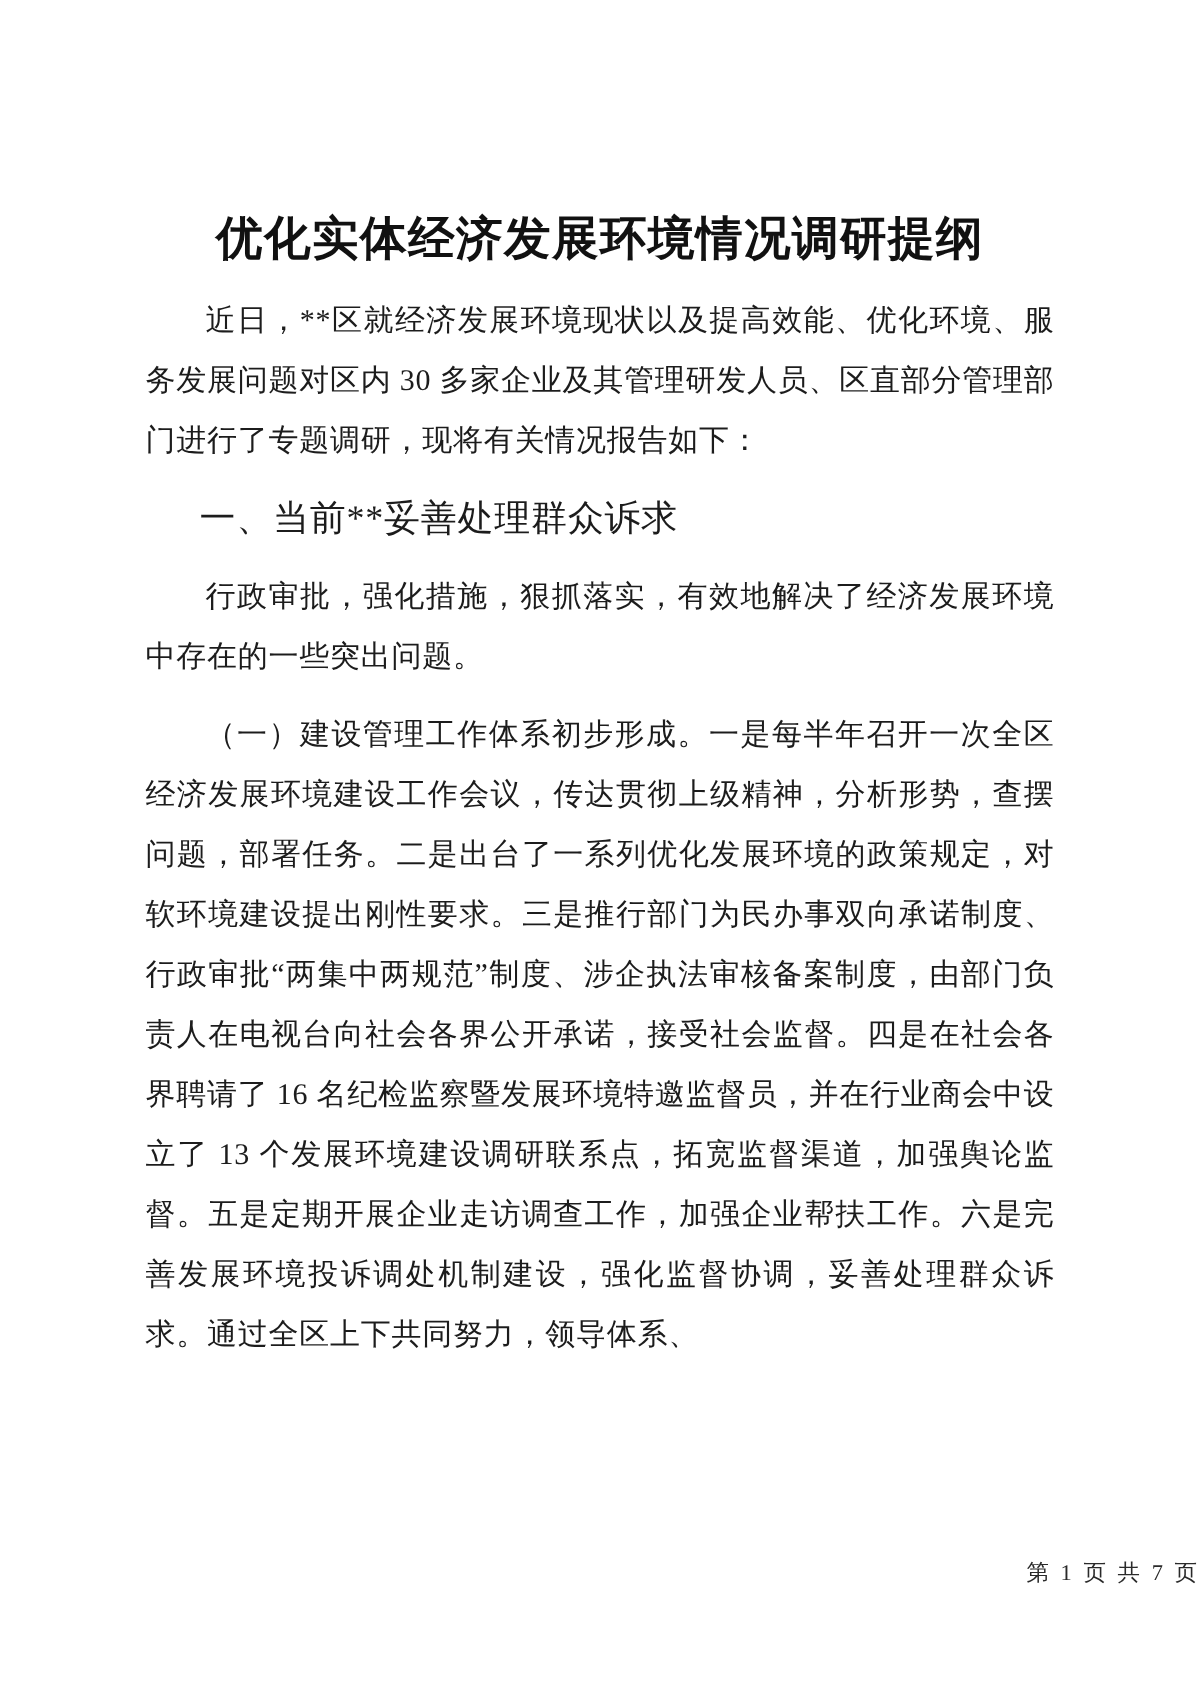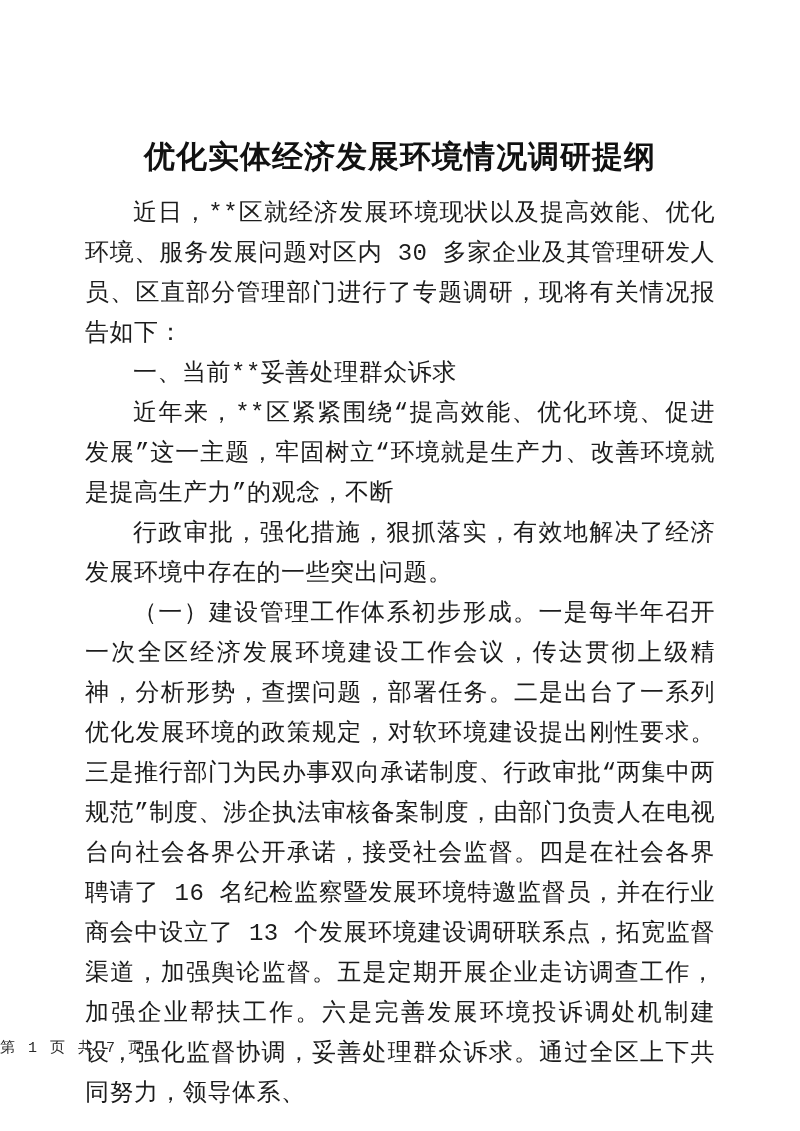--- a/index.html
+++ b/index.html
@@ -6,79 +6,78 @@
     margin: 0;
     padding: 0;
     background: #ffffff;
   }
   .page {
     position: relative;
     width: 800px;
     height: 1131px;
     background: #ffffff;
     overflow: hidden;
-    font-family: Liberation Mono, monospace;
+    font-family: Liberation Serif, serif;
     color: #1c1c1c;
   }
   .content {
     position: absolute;
     left: 85px;
     top: 136px;
     width: 630px;
   }
   .doc-title {
     font-size: 31px;
     font-weight: bold;
     text-align: center;
     line-height: 46px;
     letter-spacing: 1px;
     margin: 0 0 12px 0;
     color: #111111;
   }
   .para {
-    font-size: 24px;
+    font-size: 20px;
     line-height: 40px;
-    margin: 0;
+    margin: 12px;
     text-align: justify;
     text-justify: inter-character;
     text-indent: 2em;
     word-break: break-all;
     letter-spacing: 0.5px;
   }
   .section-heading {
     font-size: 24px;
     line-height: 40px;
     margin: 0;
     text-indent: 2em;
     letter-spacing: 0.5px;
   }
   .footer {
     position: absolute;
     left: 0;
     right: 0;
     top: 1040px;
-    text-align: left;
+    text-align: right;
     font-size: 15px;
     line-height: 18px;
     color: #2a2a2a;
     letter-spacing: 2px;
   }
 </style>
 </head>
 <body>
 
 <div class="page">
   <div class="content">
     <h1 class="doc-title">优化实体经济发展环境情况调研提纲</h1>
 
     <p class="para">近日，**区就经济发展环境现状以及提高效能、优化环境、服务发展问题对区内 30 多家企业及其管理研发人员、区直部分管理部门进行了专题调研，现将有关情况报告如下：</p>
 
     <p class="section-heading">一、当前**妥善处理群众诉求</p>
 
-    <p class="para">近年来，**区紧紧围绕“提高效能、优化环境、促进发展”这一主题，牢固树立“环境就是生产力、改善环境就是提高生产力”的观念，不断</p>
 
     <p class="para">行政审批，强化措施，狠抓落实，有效地解决了经济发展环境中存在的一些突出问题。</p>
 
     <p class="para">（一）建设管理工作体系初步形成。一是每半年召开一次全区经济发展环境建设工作会议，传达贯彻上级精神，分析形势，查摆问题，部署任务。二是出台了一系列优化发展环境的政策规定，对软环境建设提出刚性要求。三是推行部门为民办事双向承诺制度、行政审批“两集中两规范”制度、涉企执法审核备案制度，由部门负责人在电视台向社会各界公开承诺，接受社会监督。四是在社会各界聘请了 16 名纪检监察暨发展环境特邀监督员，并在行业商会中设立了 13 个发展环境建设调研联系点，拓宽监督渠道，加强舆论监督。五是定期开展企业走访调查工作，加强企业帮扶工作。六是完善发展环境投诉调处机制建设，强化监督协调，妥善处理群众诉求。通过全区上下共同努力，领导体系、</p>
   </div>
 
   <div class="footer">
     <span>第 1 页 共 7 页</span>
   </div>
 </div>

